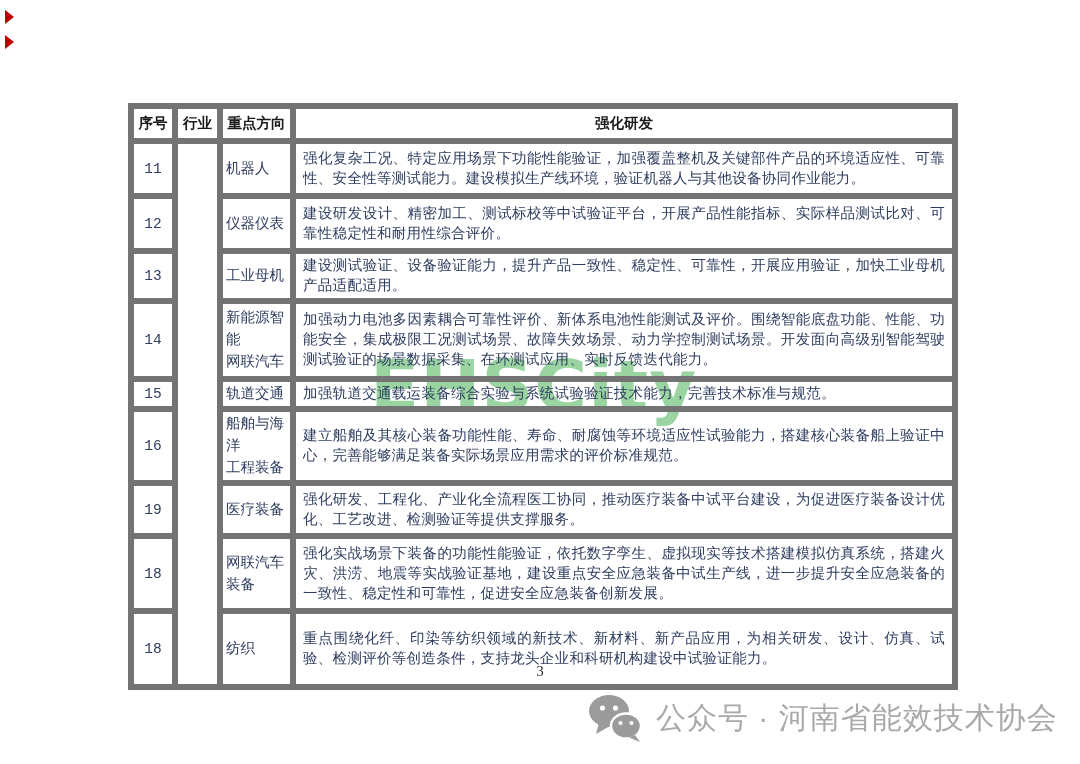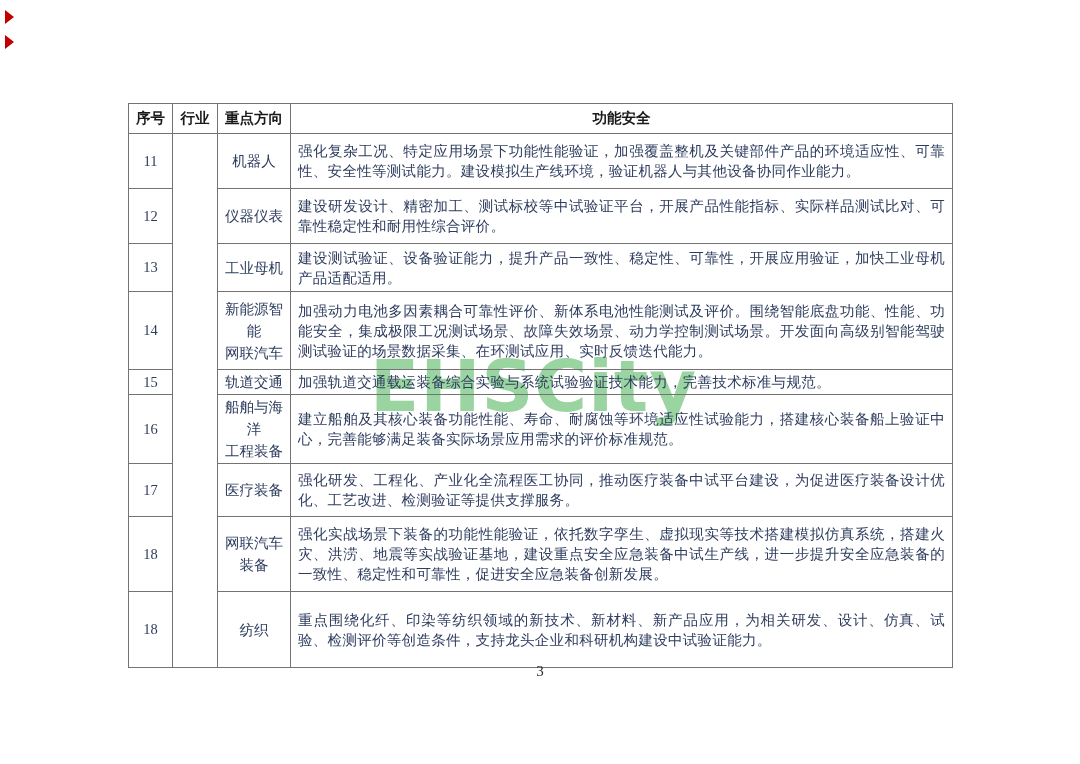--- a/index.html
+++ b/index.html
@@ -17,32 +17,32 @@
   .wm-sub {
     font-family:"DejaVu Sans", sans-serif; font-weight:bold; font-size:22px;
     letter-spacing:3px; color:rgba(125,201,134,0.85); margin-top:-14px; margin-left:30px;
   }
 
   .doc-table {
     position:absolute; left:128px; top:103px; width:824px; z-index:1;
     border-collapse:collapse; table-layout:fixed;
     color:#2e3c5e; font-size:14.5px;
   }
-  .doc-table th, .doc-table td { border:1px solid #737373; background:transparent; }
+  .doc-table th, .doc-table td { border:6px solid #737373; background:transparent;font-family:Liberation Mono, monospace; }
   .doc-table th {
     height:27px; font-size:14.5px; font-weight:bold; color:#1a1a1a;
     text-align:center; padding:1px 2px;
   }
   .col-no  { width:44px; }
   .col-ind { width:45px; }
   .col-dir { width:73px; }
   .col-pts { width:662px; }
   .cell-no  { text-align:center; padding:1px 0; }
   .cell-ind { padding:0; }
-  .cell-dir { text-align:center; white-space:pre-line; line-height:22px; padding:1px 3px; }
+  .cell-dir { white-space:pre-line; line-height:22px; padding:1px 3px; }
   .cell-pts { text-align:justify; line-height:20px; padding:2px 7px; letter-spacing:0.3px; }
 
   .page-number {
     position:absolute; left:128px; top:663px; width:824px; text-align:center;
     font-size:15px; color:#2b2b2b; z-index:1;
   }
 
   .footer { position:absolute; left:588px; top:694px; display:flex; align-items:center; gap:14px; z-index:1; }
   .footer-label {
     font-family:"Liberation Sans", sans-serif; font-size:30px; color:#a9a9a9; letter-spacing:1px;
@@ -75,21 +75,21 @@
       <col class="col-no">
         <col class="col-ind">
         <col class="col-dir">
         <col class="col-pts">
     </colgroup>
     <tbody>
         <tr style="height:27px;">
       <th>序号</th>
       <th>行业</th>
       <th>重点方向</th>
-      <th>功能安全</th>
+      <th>强化研发</th>
     </tr>
     <tr style="height:55px;">
       <td class="cell-no">11</td>
       <td class="cell-ind" rowspan="9"></td>
       <td class="cell-dir">机器人</td>
       <td class="cell-pts">强化复杂工况、特定应用场景下功能性能验证，加强覆盖整机及关键部件产品的环境适应性、可靠性、安全性等测试能力。建设模拟生产线环境，验证机器人与其他设备协同作业能力。</td>
     </tr>
     <tr style="height:55px;">
       <td class="cell-no">12</td>
       <td class="cell-dir">仪器仪表</td>
@@ -111,34 +111,47 @@
       <td class="cell-dir">轨道交通</td>
       <td class="cell-pts">加强轨道交通载运装备综合实验与系统试验验证技术能力，完善技术标准与规范。</td>
     </tr>
     <tr style="height:52px;">
       <td class="cell-no">16</td>
       <td class="cell-dir">船舶与海洋
 工程装备</td>
       <td class="cell-pts">建立船舶及其核心装备功能性能、寿命、耐腐蚀等环境适应性试验能力，搭建核心装备船上验证中心，完善能够满足装备实际场景应用需求的评价标准规范。</td>
     </tr>
     <tr style="height:53px;">
-      <td class="cell-no">17</td>
+      <td class="cell-no">19</td>
       <td class="cell-dir">医疗装备</td>
       <td class="cell-pts">强化研发、工程化、产业化全流程医工协同，推动医疗装备中试平台建设，为促进医疗装备设计优化、工艺改进、检测验证等提供支撑服务。</td>
     </tr>
     <tr style="height:75px;">
       <td class="cell-no">18</td>
       <td class="cell-dir">网联汽车
 装备</td>
       <td class="cell-pts">强化实战场景下装备的功能性能验证，依托数字孪生、虚拟现实等技术搭建模拟仿真系统，搭建火灾、洪涝、地震等实战验证基地，建设重点安全应急装备中试生产线，进一步提升安全应急装备的一致性、稳定性和可靠性，促进安全应急装备创新发展。</td>
     </tr>
     <tr style="height:76px;">
       <td class="cell-no">18</td>
       <td class="cell-dir">纺织</td>
       <td class="cell-pts">重点围绕化纤、印染等纺织领域的新技术、新材料、新产品应用，为相关研发、设计、仿真、试验、检测评价等创造条件，支持龙头企业和科研机构建设中试验证能力。</td>
     </tr>
   </tbody>
     </table>
 
   <div class="page-number">3</div>
 
+  <div class="footer">
+    <svg class="wechat-icon" viewBox="0 0 54 48" xmlns="http://www.w3.org/2000/svg">
+      <ellipse cx="21" cy="17" rx="20" ry="16" fill="#9b9b9b"></ellipse>
+      <polygon points="11,29 8,40 22,32" fill="#9b9b9b"></polygon>
+      <circle cx="14.5" cy="14" r="2.6" fill="#ffffff"></circle>
+      <circle cx="27.5" cy="14" r="2.6" fill="#ffffff"></circle>
+      <ellipse cx="38" cy="32" rx="15" ry="12.5" fill="#9b9b9b" stroke="#ffffff" stroke-width="2.5"></ellipse>
+      <polygon points="47,41 52,48 41,43.5" fill="#9b9b9b"></polygon>
+      <circle cx="32.5" cy="29" r="2.1" fill="#ffffff"></circle>
+      <circle cx="43.5" cy="29" r="2.1" fill="#ffffff"></circle>
+    </svg>
+    <span class="footer-label">公众号 · 河南省能效技术协会</span>
+  </div>
 
 </div>
 
 </body></html>

